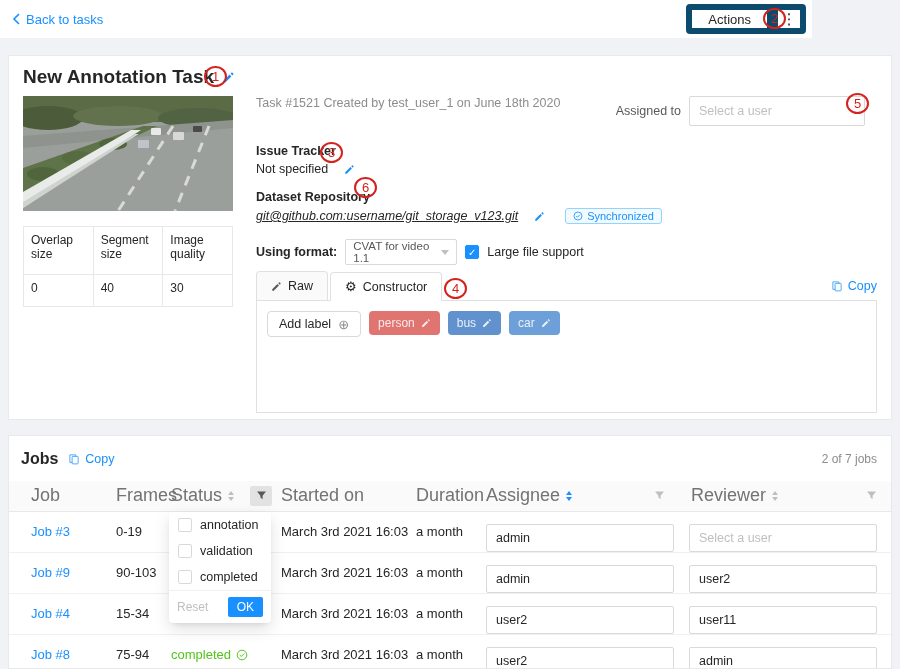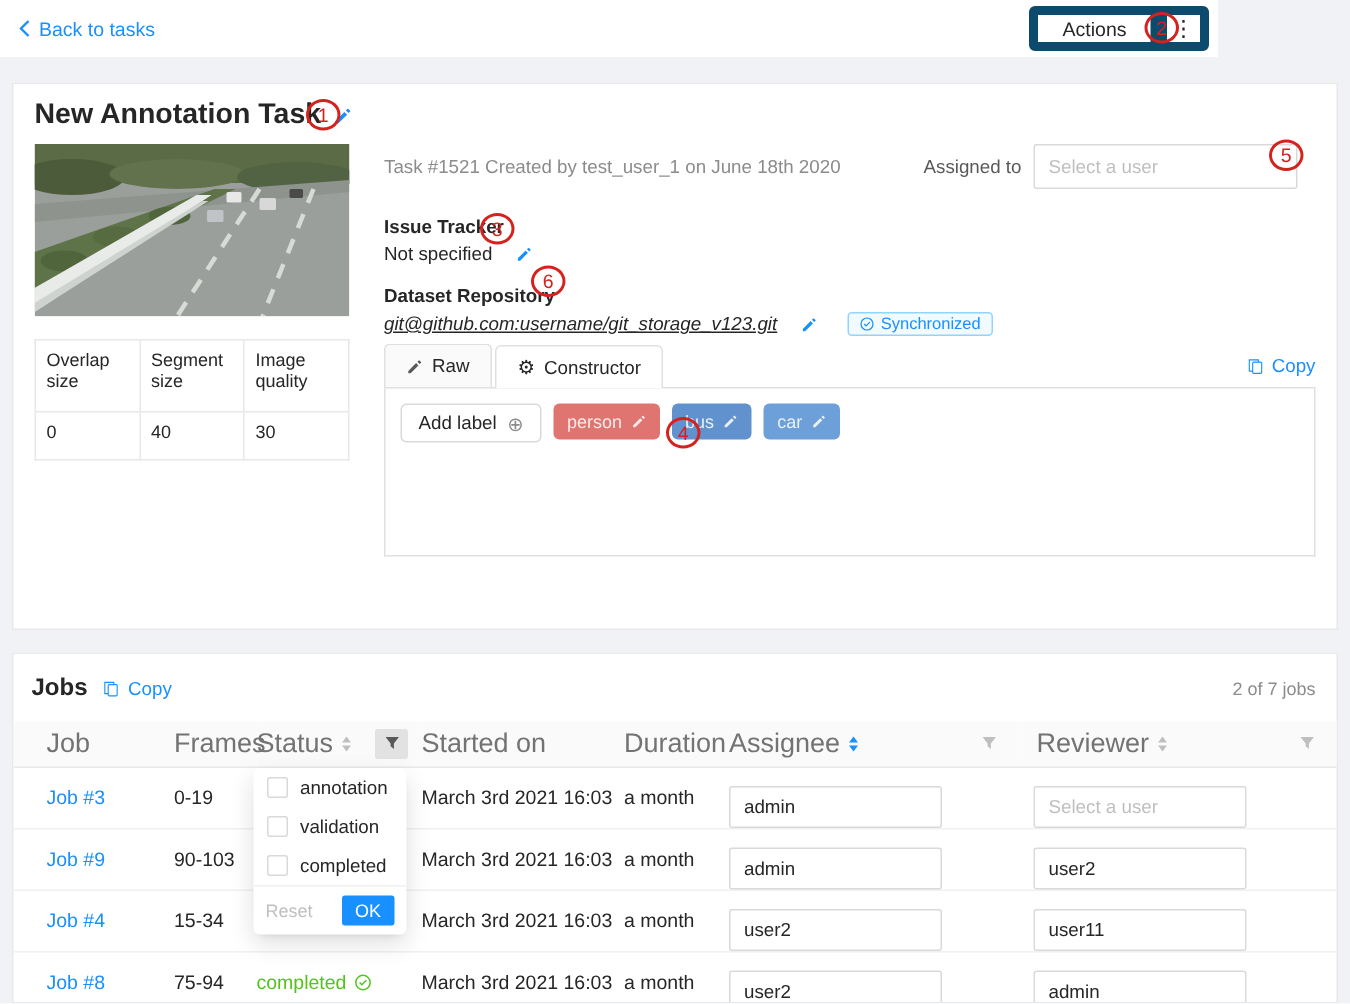--- a/index.html
+++ b/index.html
@@ -27,21 +27,21 @@
   .pencil svg { display:block; }
 
   .left-col { position:absolute; left:14px; top:40px; width:210px; }
   .thumb { width:210px; height:115px; overflow:hidden; }
   .params { border-collapse:collapse; margin-top:15px; width:210px; table-layout:fixed;padding-left:12px; }
   .params th, .params td { border:1px solid #e8e8e8; font-size:12px; text-align:left; padding:6px 7px; font-weight:normal; color:#262626; vertical-align:top; }
   .params th { height:48px; }
   .params td { height:32px; }
 
   .right-col { position:absolute; left:247px; top:40px; width:621px; }
-  .meta-row { display:flex; align-items:center; justify-content:space-between; height:30px; }
+  .meta-row { display:flex; justify-content:space-between; height:30px; }
   .meta { font-size:12.5px; color:#8c8c8c; }
   .assigned { display:flex; align-items:center; gap:8px; margin-right:12px; }
   .assigned-label { font-size:12.5px; color:#595959; }
   .ant-input { border:1px solid #d9d9d9; border-radius:2px; height:30px; padding:0 9px; font-size:12.5px; font-family:inherit; color:#262626; outline:none; background:#fff; }
   .ant-input::placeholder { color:#bfbfbf; }
   .assigned-input { width:176px; }
 
   .block { margin-top:18px; }
   .block + .block { margin-top:14px; }
   .b-label { font-size:12.5px; font-weight:bold; color:#262626; }
@@ -80,21 +80,21 @@
   .pad-first { padding-left:22px !important; }
   .job-link { color:#1890ff; cursor:pointer; text-decoration:none; }
   .sorter { display:inline-flex; flex-direction:column; gap:2px; margin-left:6px; cursor:pointer; }
   .sorter i { display:block; width:0; height:0; border-left:3.5px solid transparent; border-right:3.5px solid transparent; }
   .sorter .up { border-bottom:4px solid #bfbfbf; }
   .sorter .down { border-top:4px solid #bfbfbf; }
   .sorter.blue .up { border-bottom-color:#1890ff; }
   .sorter.blue .down { border-top-color:#1890ff; }
   .funnel-box { display:inline-flex; align-items:center; justify-content:center; width:22px; height:20px; background:#e2e2e2; border-radius:2px; margin-left:16px; cursor:pointer; }
   .funnel-plain { margin-left:auto; margin-right:16px; display:inline-flex; cursor:pointer; }
-  .cell-input { width:142px; height:28px;margin-top:12px; }
+  .cell-input { width:188px; height:28px;margin-top:12px; }
   .status-completed { color:#52c41a; display:inline-flex; align-items:center; gap:5px; }
 
   
   .filter-dropdown { position:absolute; left:160px; top:76px; width:102px; background:#fff; border-radius:4px; z-index:10;
                      box-shadow:0 3px 6px -4px rgba(0,0,0,.18), 0 6px 16px rgba(0,0,0,.12); }
   .f-opt { display:flex; align-items:center; gap:8px; padding:6px 9px; font-size:12.5px; cursor:pointer; }
   .f-foot { border-top:1px solid #f0f0f0; display:flex; align-items:center; justify-content:space-between; padding:6px 8px; }
   .reset { color:#bfbfbf; font-size:12px; cursor:pointer; }
   .ok { background:#1890ff; border:none; color:#fff; font-size:12px; border-radius:2px; padding:3px 9px; cursor:pointer; font-family:inherit; }
 
@@ -201,20 +201,29 @@
         <span class="sync-badge">
           <svg width="10" height="10" viewBox="0 0 16 16">
                 <circle cx="8" cy="8" r="6.4" fill="none" stroke="#1890ff" stroke-width="1.3"></circle>
                 <path d="M5 8l2 2 4-4" fill="none" stroke="#1890ff" stroke-width="1.3"></path>
               </svg>
           <span>Synchronized</span>
         </span>
       </div>
     </div>
 
+    <div class="format-row">
+      <span class="b-label">Using format:</span>
+      <div class="select-box">
+        <span>CVAT for video 1.1</span>
+        <span class="sel-caret"></span>
+      </div>
+      <span class="checkbox checked">✓</span>
+      <span class="cb-label">Large file support</span>
+    </div>
 
     <div class="labels-widget">
       <div class="tabbar">
         <div class="tab">
           <span class="pencil" style="color:#595959">
             <svg width="11" height="11" viewBox="0 0 18 18">
                   <path fill="currentColor" d="M2 13.5V16h2.5L13 7.5 10.5 5 2 13.5zM15.85 4.65a.5.5 0 0 0 0-.7L14.05 2.15a.5.5 0 0 0-.7 0L11.9 3.6l2.5 2.5 1.45-1.45z"></path>
                 </svg>
           </span>
           <span>Raw</span>

